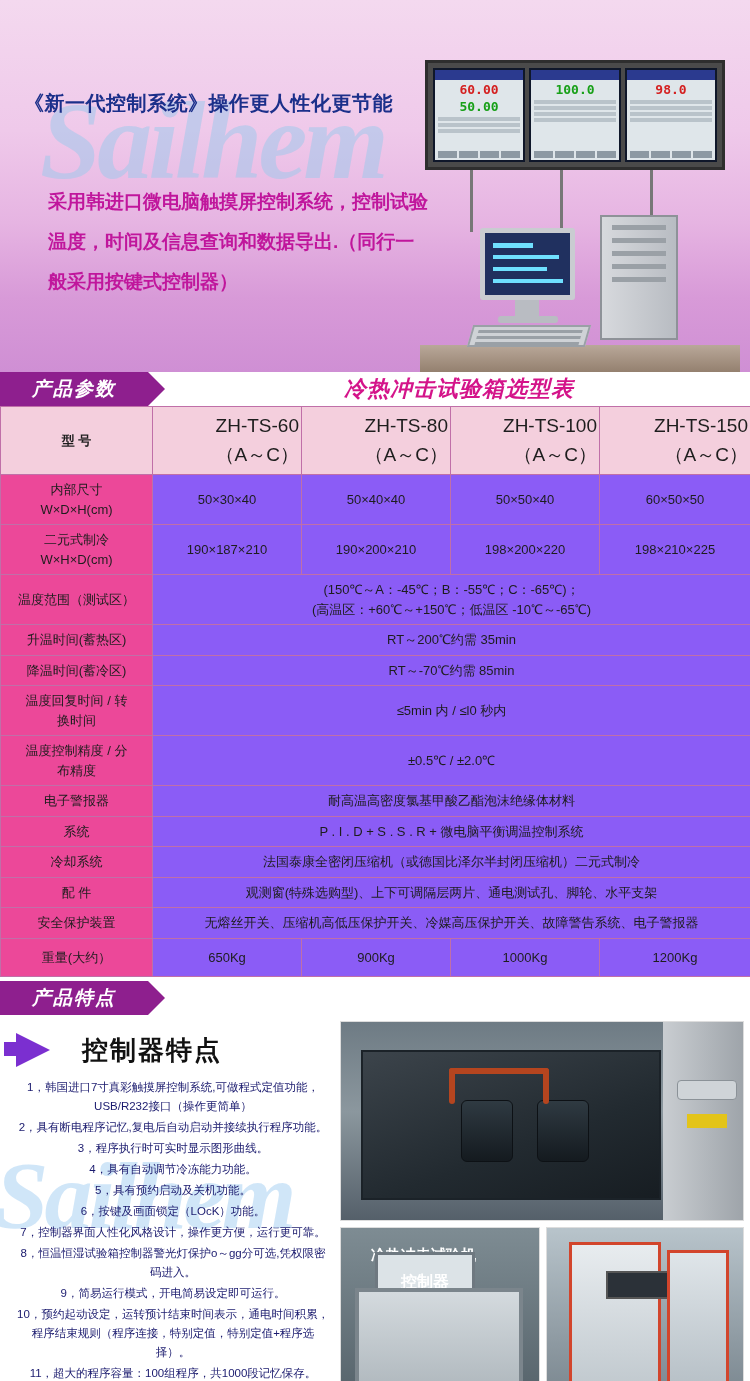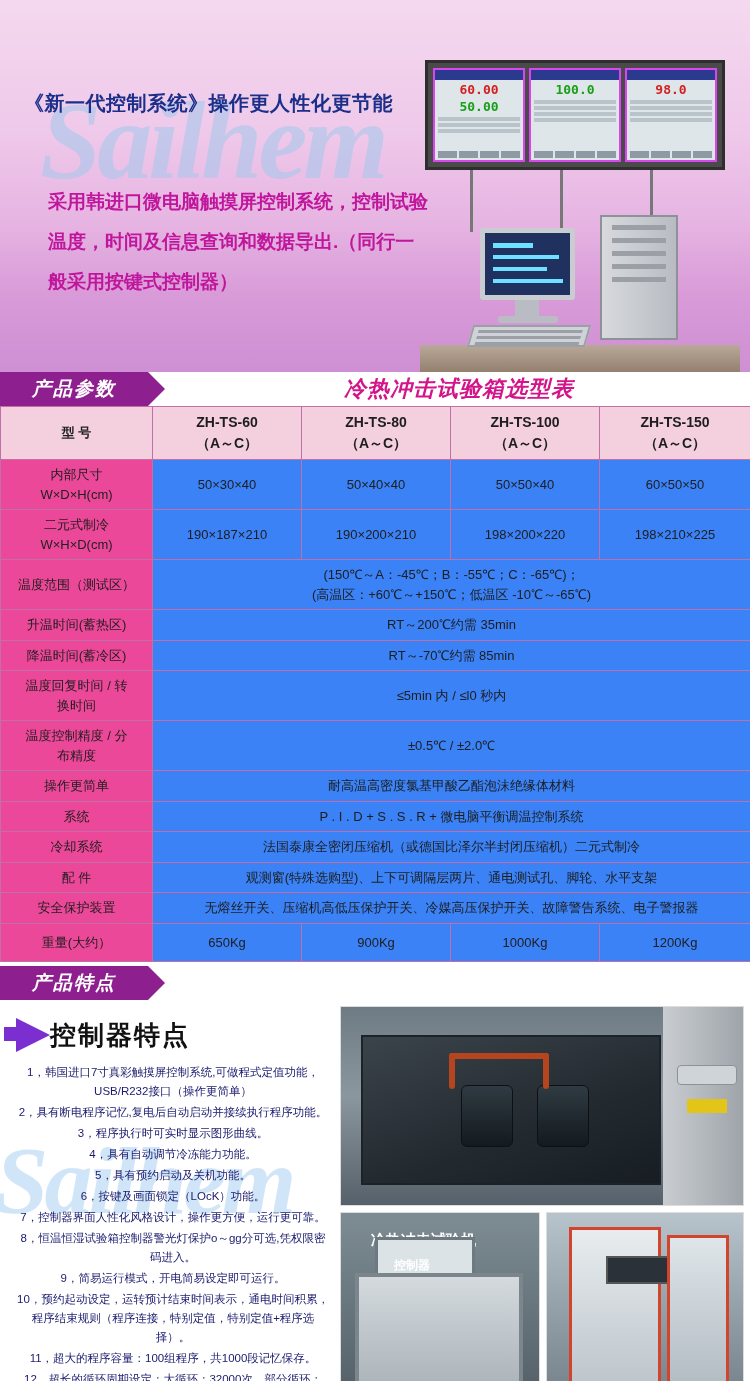--- a/index.html
+++ b/index.html
@@ -55,21 +55,21 @@
     width:300px; height:110px;
     background:#4a4a4a;
     border:3px solid #2e2e2e;
     display:flex;
     gap:4px;
     padding:5px;
   }
   .panel-photo .scr {
     flex:1;
     background:#dfe6ea;
-    border:2px solid #d946ef;
+    border:2px solid #0f172a;
     position:relative;
     overflow:hidden;
   }
   .scr .top-bar { height:10px; background:#2b3a8f; }
   .scr .num {
     font-size:13px; font-weight:bold; text-align:center;
     font-family:"DejaVu Sans Mono", monospace;
     padding-top:2px;
   }
   .scr .num.red { color:#d42020; }
@@ -141,26 +141,26 @@
     border-collapse:collapse;
     width:750px;
     table-layout:fixed;
   }
   table td {
     border:1px solid #c06fa8;
     text-align:center;
     font-size:13px;
     color:#1d1d1d;
     padding:5px 2px;
-    background:#3b82f6;
+    background:#8b5cf6;
     line-height:1.5;
   }
   td.hdr { background:#f4cfdd; font-weight:bold; }
   td.lbl { background:#ec4899; font-weight:normal; width:152px; }
-  td.model { font-weight:bold; font-size:14px; }
+  td.model { font-weight:normal; font-size:19px;text-align:right; }
   .caption-bar { flex:1; text-align:center; }
   .caption-bar span {
     color:#d4148a; font-size:22px; font-weight:bold; font-style:italic; letter-spacing:1px;
   }
 
   
   .features {
     position:relative;
     width:750px;
     background:#ffffff;
@@ -185,21 +185,21 @@
     left:16px; top:18px;
     width:0;height:0;
     border-top:17px solid transparent;
     border-bottom:17px solid transparent;
     border-left:34px solid #7b2fd0;
   }
   .arrow-tail {
     position:absolute; left:4px; top:27px; width:16px; height:14px; background:#7b2fd0;
   }
   .feat-title {
-    margin:8px 0 10px 40px;
+    margin:8px 0 10px 72px;
     font-size:26px;
     font-weight:bold;
     color:#111;
     letter-spacing:2px;
   }
   .feat-list { list-style:none; margin:0; padding:0 2px 6px 6px; position:relative; }
   .feat-list li {
     font-size:11.5px;
     color:#1a1a6e;
     line-height:19px;
@@ -242,21 +242,21 @@
   .ph-ctrl .door {
     position:absolute; left:14px; top:60px; width:168px; height:128px;
     background:linear-gradient(180deg,#d4dade,#a7b0b6);
     border:4px solid #7b858c;
   }
   .ph-ctrl .screen2 {
     position:absolute; left:34px; top:24px; width:100px; height:70px;
     background:#dce3e7; border:3px solid #6e7880;
   }
   .ph-ctrl .cap { left:30px; top:18px; }
-  .ph-ctrl .cap2 { left:53px; top:44px; font-size:12px; }
+  .ph-ctrl .cap2 { left:60px; top:44px; font-size:16px; }
 
   .ph-unit {
     flex:1; height:208px;
     background:linear-gradient(180deg,#b8c4cb 0%,#8e9aa2 55%,#6d7a83 100%);
     position:relative;
   }
   .ph-unit .cab {
     position:absolute; left:22px; top:14px; width:92px; height:176px;
     background:linear-gradient(180deg,#e8ecef,#b9c2c8);
     border:3px solid #d2452c;
@@ -446,21 +446,21 @@
 
   <tr>
     <td class="lbl">
       <div>温度控制精度 / 分</div>
       <div>布精度</div>
     </td>
     <td colspan="4">±0.5℃ / ±2.0℃</td>
   </tr>
 
   <tr>
-    <td class="lbl">操作更简单</td>
+    <td class="lbl">电子警报器</td>
     <td colspan="4">耐高温高密度氯基甲酸乙酯泡沫绝缘体材料</td>
   </tr>
 
   <tr>
     <td class="lbl">系统</td>
     <td colspan="4">P . I . D + S . S . R +  微电脑平衡调温控制系统</td>
   </tr>
 
   <tr>
     <td class="lbl">冷却系统</td>

